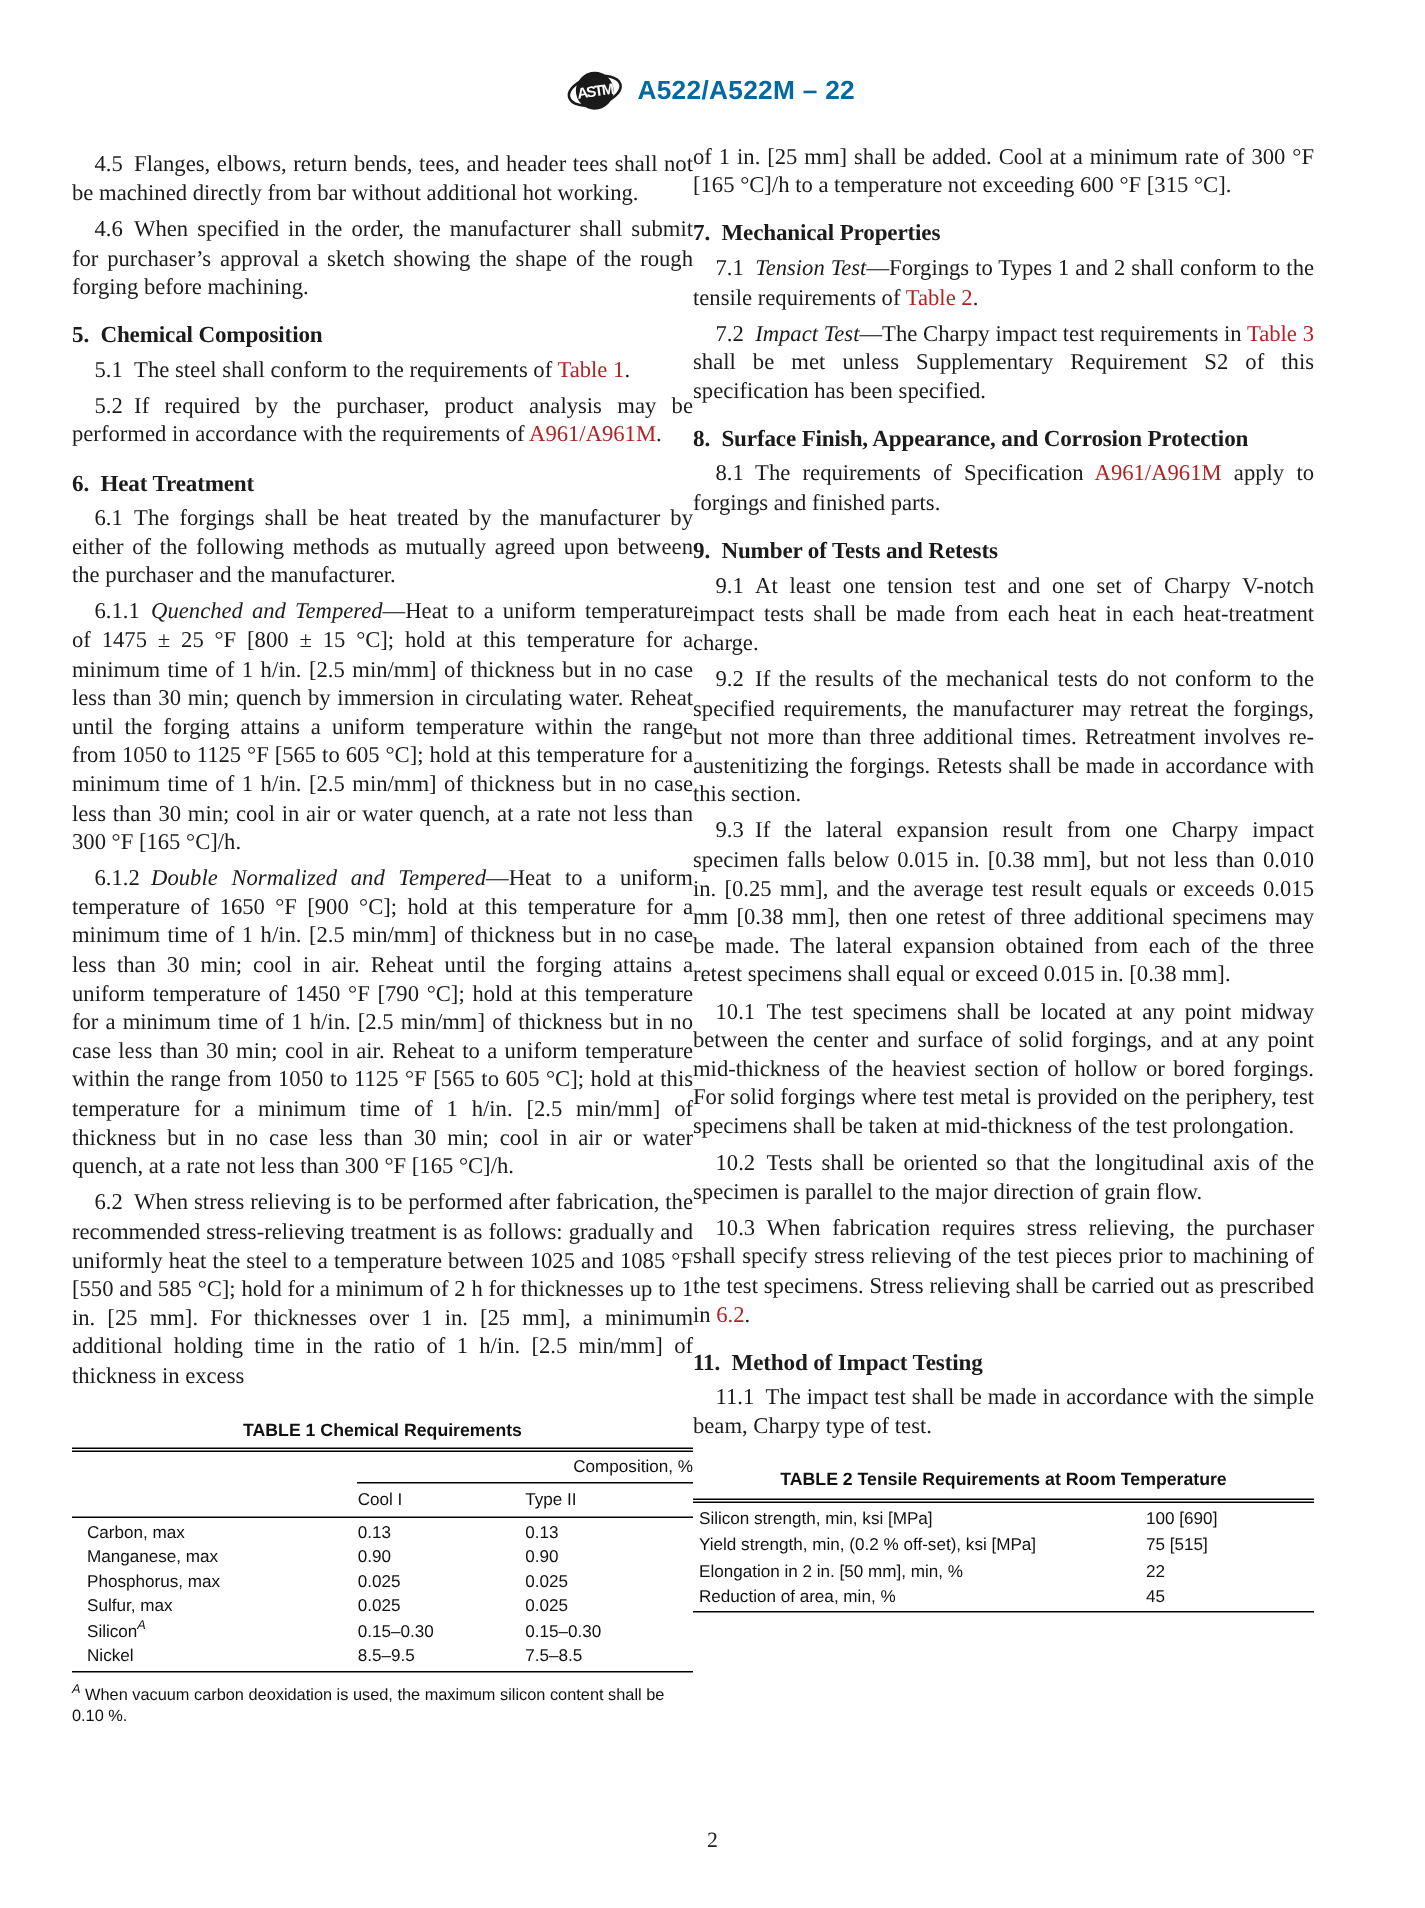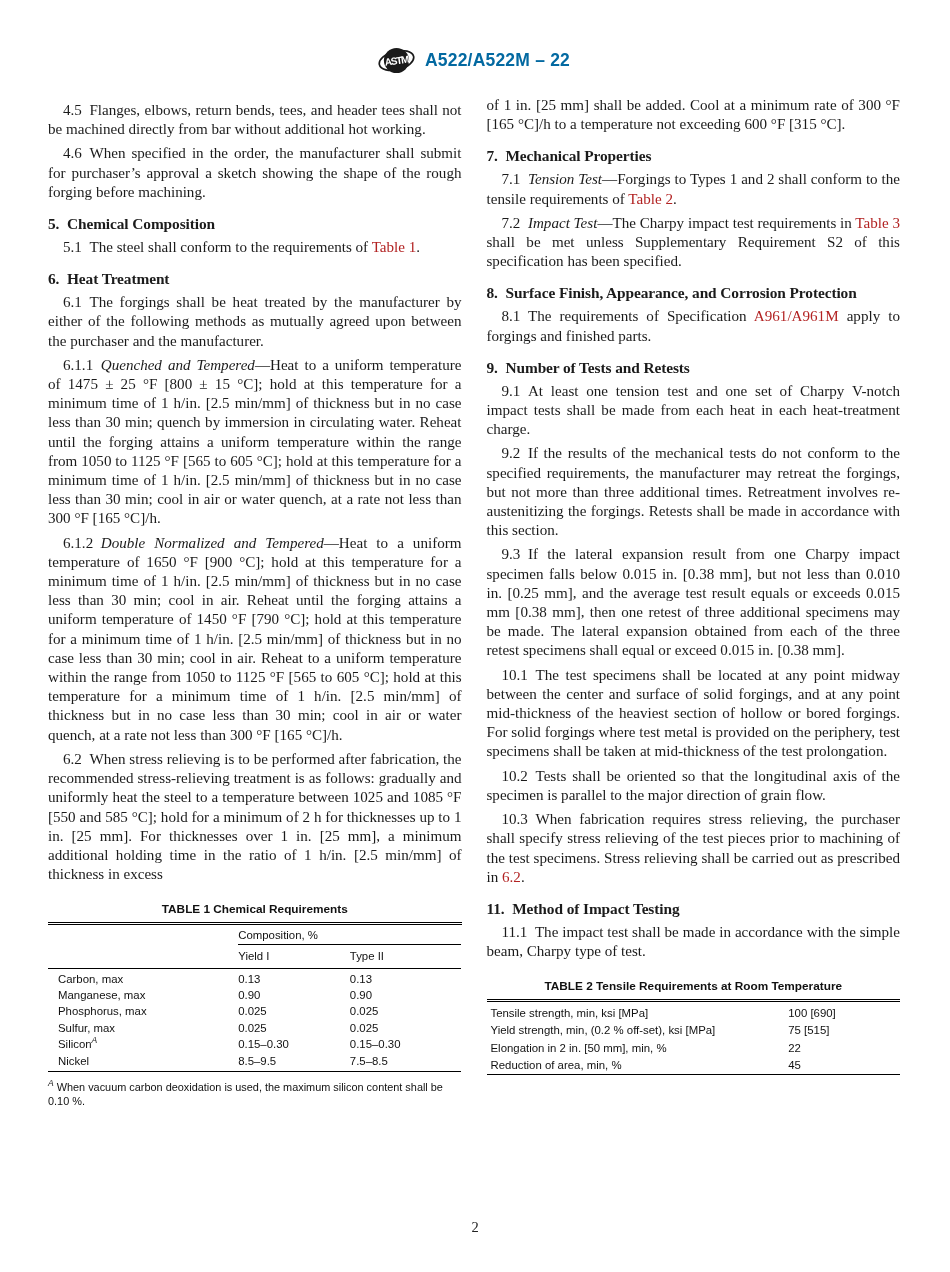--- a/index.html
+++ b/index.html
@@ -16,21 +16,21 @@
   .doc-header {
     display: flex; align-items: center; justify-content: center;
     gap: 10px; margin-bottom: 16px; height: 40px;
   }
   .doc-title {
     font-family: "Liberation Sans", sans-serif; font-weight: 700;
     font-size: 17.5px; letter-spacing: 0.2px; color: #0369a1;
   }
 
   
-  .columns { display: flex; gap: 25px; }
+  .columns { display: flex; }
   .col { width: 414px; }
 
   
   .para {
     font-size: 15.1px; line-height: 19.2px; text-align: justify;
     text-indent: 15px; margin-top: 5px; color: var(--ink);
   }
   .para.cont { text-indent: 0; margin-top: 0; }
   .sec-heading {
     font-size: 15.4px; line-height: 19px; font-weight: 700;
@@ -47,21 +47,21 @@
   .dtable .t-title {
     text-align: center; font-weight: 700; font-size: 11.8px; margin-bottom: 5px;
   }
   .rule-dbl { height: 3px; border-top: 1.1px solid #000; border-bottom: 1.1px solid #000; }
   .rule { border-top: 1.1px solid #000; height: 0; }
 
   .t1grid { display: grid; grid-template-columns: 46% 27% 27%; }
   .t1grid .cell { padding: 1px 2px 1px 0; }
   .t1grid .lbl { padding-left: 10px; }
   .t1grid .grp {
-    grid-column: 2 / 4; text-align: left; padding: 3px 0 2px;
+    grid-column: 2 / 4; text-align: right; padding: 3px 0 2px;
   }
   .t1grid .grp-rule { grid-column: 2 / 4; border-bottom: 1px solid #000; height: 0; }
   .t1grid .subhead { padding: 3px 0 3px; }
   .t1grid .full-rule { grid-column: 1 / 4; border-top: 1px solid #000; height: 0; margin: 1px 0 2px; }
   .t1grid .full-rule.bottom { margin-top: 2px; border-top: 1.1px solid #000; }
 
   .t2grid { display: grid; grid-template-columns: 72% 28%; }
   .t2grid .cell { padding: 1.5px 0 1.5px 4px; }
   .t2grid .top-pad { padding-top: 4px; }
 
@@ -91,35 +91,36 @@
     </svg>
     <span class="doc-title">A522/A522M – 22</span>
   </div>
 
   <div class="columns">
     <div class="col" id="col-left">
         <p class="para"><span>4.5 Flanges, elbows, return bends, tees, and header tees shall not be machined directly from bar without additional hot working.</span></p>
         <p class="para"><span>4.6 When specified in the order, the manufacturer shall submit for purchaser’s approval a sketch showing the shape of the rough forging before machining.</span></p>
         <h2 class="sec-heading">5. Chemical Composition</h2>
         <p class="para"><span>5.1 The steel shall conform to the requirements of </span><span class="xref">Table 1</span><span>.</span></p>
+        <p class="para"><span>5.2 If required by the purchaser, product analysis may be performed in accordance with the requirements of </span><span class="xref">A961/A961M</span><span>.</span></p>
         <h2 class="sec-heading">6. Heat Treatment</h2>
         <p class="para"><span>6.1 The forgings shall be heat treated by the manufacturer by either of the following methods as mutually agreed upon between the purchaser and the manufacturer.</span></p>
         <p class="para"><span>6.1.1 </span><span class="it">Quenched and Tempered</span><span>—Heat to a uniform temperature of 1475 ± 25 °F [800 ± 15 °C]; hold at this temperature for a minimum time of 1 h/in. [2.5 min/mm] of thickness but in no case less than 30 min; quench by immersion in circulating water. Reheat until the forging attains a uniform temperature within the range from 1050 to 1125 °F [565 to 605 °C]; hold at this temperature for a minimum time of 1 h/in. [2.5 min/mm] of thickness but in no case less than 30 min; cool in air or water quench, at a rate not less than 300 °F [165 °C]/h.</span></p>
         <p class="para"><span>6.1.2 </span><span class="it">Double Normalized and Tempered</span><span>—Heat to a uniform temperature of 1650 °F [900 °C]; hold at this temperature for a minimum time of 1 h/in. [2.5 min/mm] of thickness but in no case less than 30 min; cool in air. Reheat until the forging attains a uniform temperature of 1450 °F [790 °C]; hold at this temperature for a minimum time of 1 h/in. [2.5 min/mm] of thickness but in no case less than 30 min; cool in air. Reheat to a uniform temperature within the range from 1050 to 1125 °F [565 to 605 °C]; hold at this temperature for a minimum time of 1 h/in. [2.5 min/mm] of thickness but in no case less than 30 min; cool in air or water quench, at a rate not less than 300 °F [165 °C]/h.</span></p>
         <p class="para"><span>6.2 When stress relieving is to be performed after fabrication, the recommended stress-relieving treatment is as follows: gradually and uniformly heat the steel to a temperature between 1025 and 1085 °F [550 and 585 °C]; hold for a minimum of 2 h for thicknesses up to 1 in. [25 mm]. For thicknesses over 1 in. [25 mm], a minimum additional holding time in the ratio of 1 h/in. [2.5 min/mm] of thickness in excess</span></p>
         <div class="dtable">
           <div class="t-title">TABLE 1 Chemical Requirements</div>
           <div class="rule-dbl"></div>
           <div class="t1grid">
             <div class="cell"></div>
             <div class="grp">Composition, %</div>
             <div class="cell"></div>
             <div class="grp-rule"></div>
             <div class="cell"></div>
-            <div class="cell subhead">Yield I</div>
+            <div class="cell subhead">Cool I</div>
             <div class="cell subhead">Type II</div>
             <div class="full-rule"></div>
             <div class="cell lbl"><span>Carbon, max</span></div>
             <div class="cell">0.13</div>
             <div class="cell">0.13</div>
             <div class="cell lbl"><span>Manganese, max</span></div>
             <div class="cell">0.90</div>
             <div class="cell">0.90</div>
             <div class="cell lbl"><span>Phosphorus, max</span></div>
             <div class="cell">0.025</div>
@@ -151,21 +152,21 @@
         <p class="para"><span>9.3 If the lateral expansion result from one Charpy impact specimen falls below 0.015 in. [0.38 mm], but not less than 0.010 in. [0.25 mm], and the average test result equals or exceeds 0.015 mm [0.38 mm], then one retest of three additional specimens may be made. The lateral expansion obtained from each of the three retest specimens shall equal or exceed 0.015 in. [0.38 mm].</span></p>
         <p class="para"><span>10.1 The test specimens shall be located at any point midway between the center and surface of solid forgings, and at any point mid-thickness of the heaviest section of hollow or bored forgings. For solid forgings where test metal is provided on the periphery, test specimens shall be taken at mid-thickness of the test prolongation.</span></p>
         <p class="para"><span>10.2 Tests shall be oriented so that the longitudinal axis of the specimen is parallel to the major direction of grain flow.</span></p>
         <p class="para"><span>10.3 When fabrication requires stress relieving, the purchaser shall specify stress relieving of the test pieces prior to machining of the test specimens. Stress relieving shall be carried out as prescribed in </span><span class="xref">6.2</span><span>.</span></p>
         <h2 class="sec-heading">11. Method of Impact Testing</h2>
         <p class="para"><span>11.1 The impact test shall be made in accordance with the simple beam, Charpy type of test.</span></p>
         <div class="dtable">
           <div class="t-title">TABLE 2 Tensile Requirements at Room Temperature</div>
           <div class="rule-dbl"></div>
           <div class="t2grid">
-            <div class="cell top-pad">Tensile strength, min, ksi [MPa]</div>
+            <div class="cell top-pad">Silicon strength, min, ksi [MPa]</div>
             <div class="cell top-pad">100 [690]</div>
             <div class="cell">Yield strength, min, (0.2 % off-set), ksi [MPa]</div>
             <div class="cell">75 [515]</div>
             <div class="cell">Elongation in 2 in. [50 mm], min, %</div>
             <div class="cell">22</div>
             <div class="cell">Reduction of area, min, %</div>
             <div class="cell">45</div>
           </div>
           <div class="rule"></div>
         </div>

